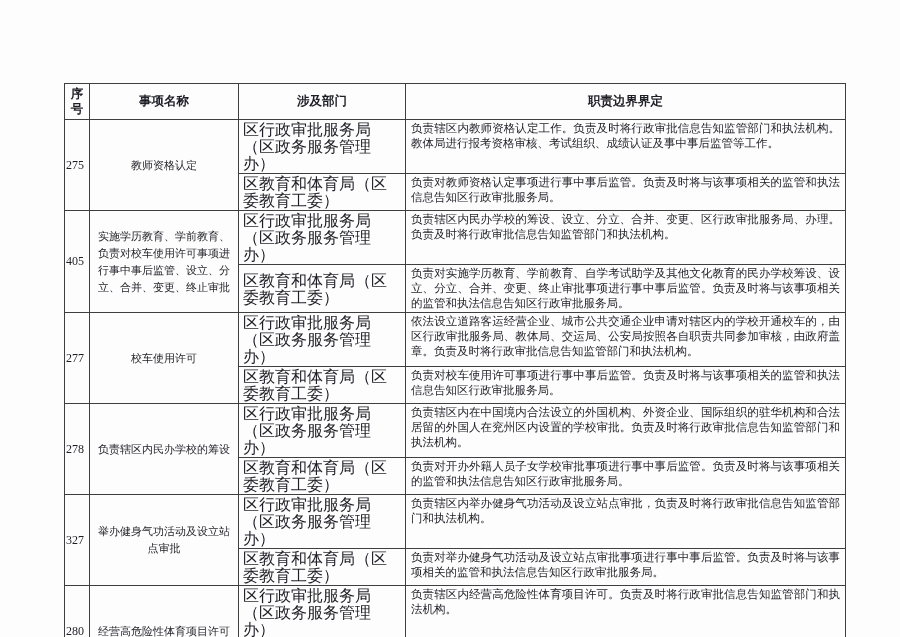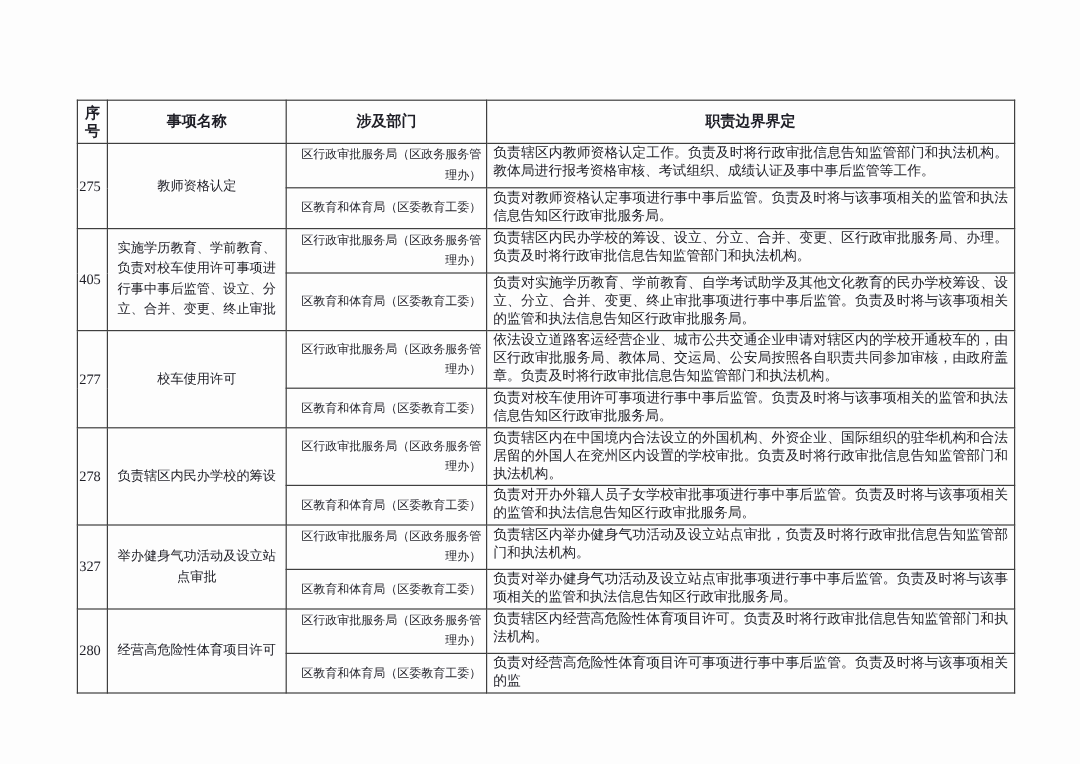--- a/index.html
+++ b/index.html
@@ -41,22 +41,22 @@
     font-size: 12px;
     padding: 0 1px;
   }
   td.name {
     text-align: center;
     font-size: 11px;
     line-height: 17px;
     padding: 2px 5px;
   }
   td.dept {
-    text-align: right;
-    font-size: 10px;
+    text-align: left;
+    font-size: 16px;
     line-height: 17px;
     padding: 1px 4px;
     word-break: break-all;
   }
   td.duty {
     text-align: justify;
     text-align-last: left;
     font-size: 11.5px;
     line-height: 15px;
     padding: 1px 5px;

